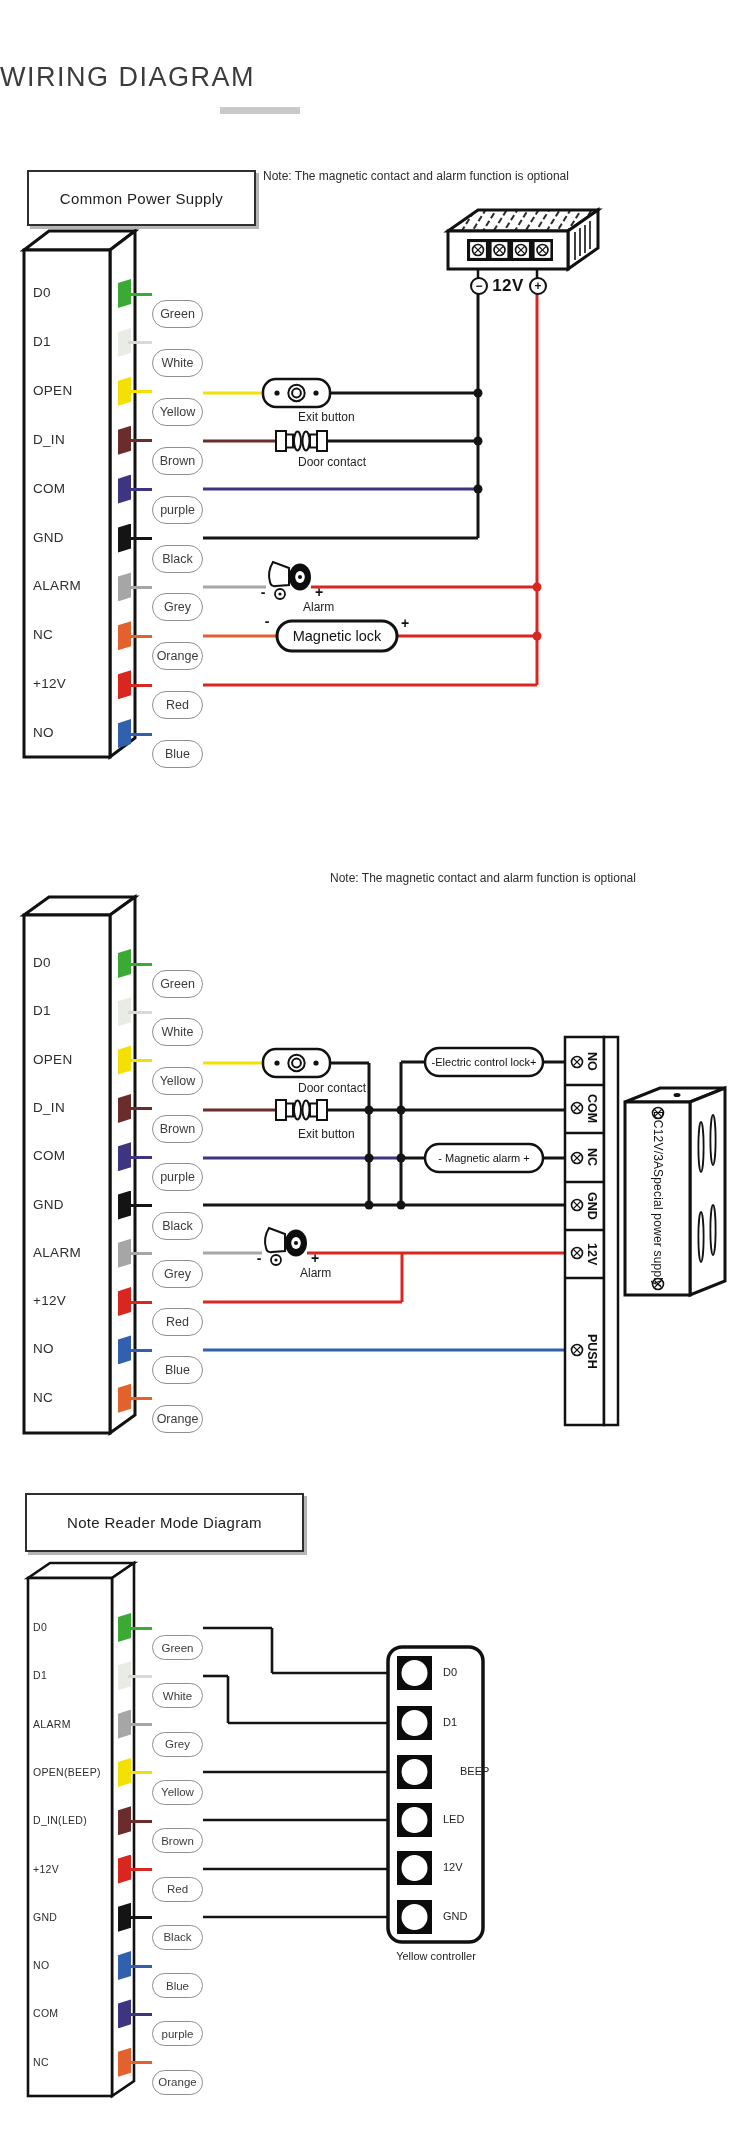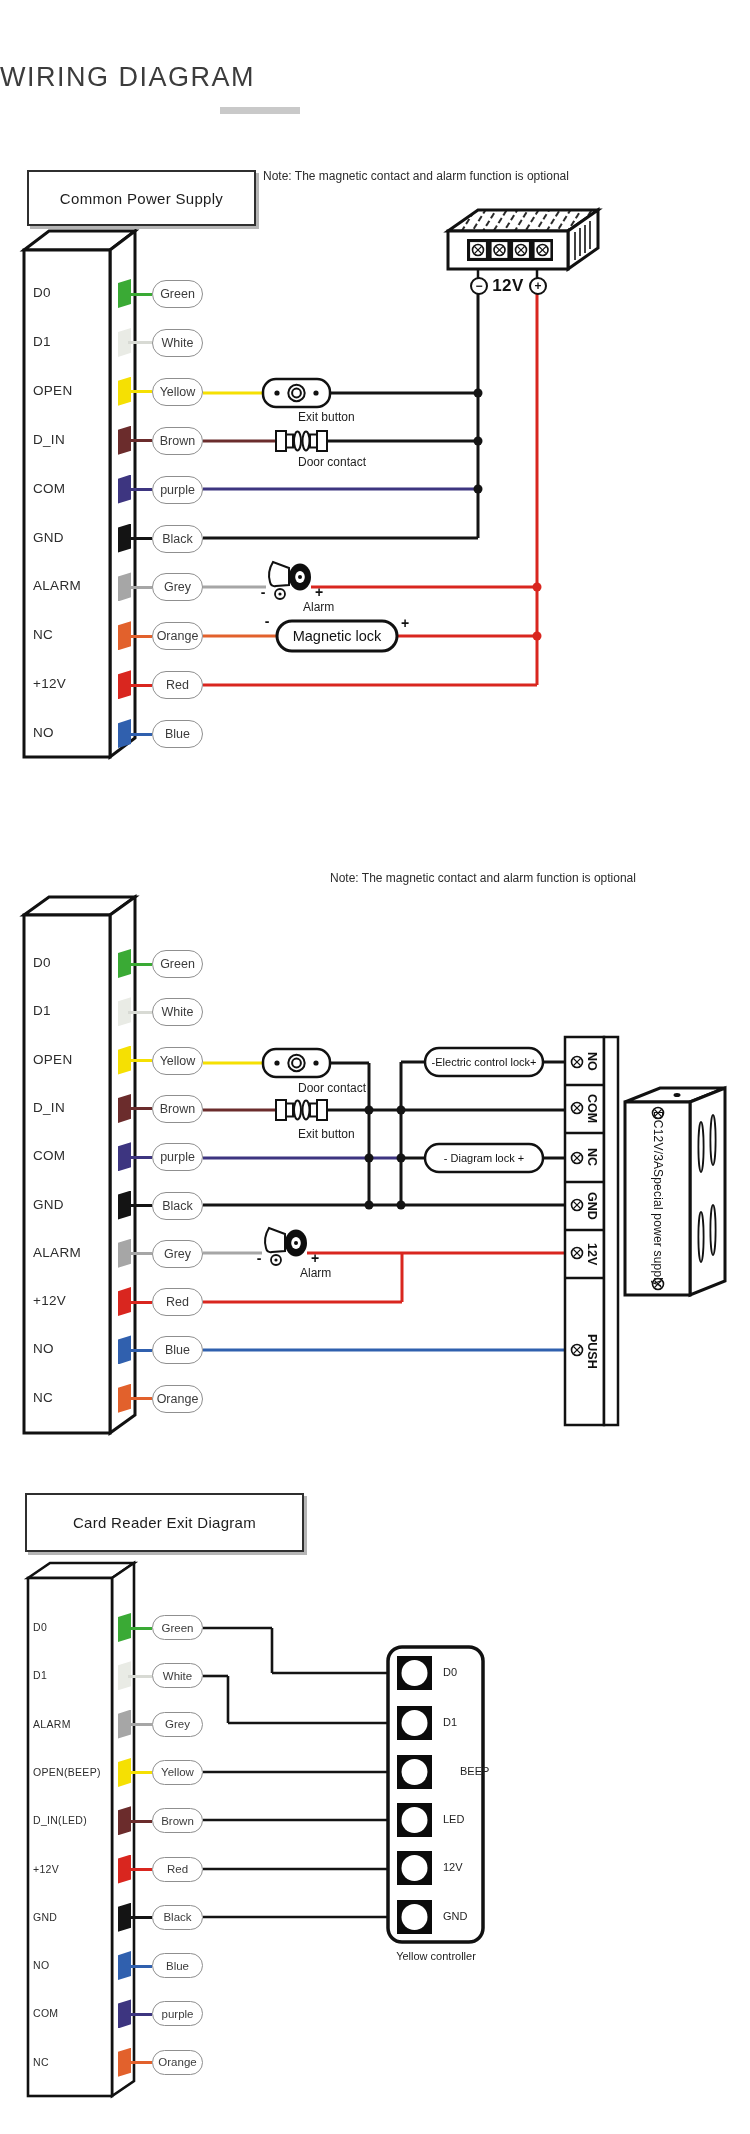--- a/index.html
+++ b/index.html
@@ -12,21 +12,21 @@
   .section-box{position:absolute;border:2px solid #2f2f2f;background:#fff;
                box-shadow:3px 3px 0 #b5b5b5;display:flex;align-items:center;justify-content:center;
                font-size:15px;color:#1d1d1d;letter-spacing:.3px;}
   .note{position:absolute;font-size:12px;color:#2c2c2c;}
   .pin-label{position:absolute;font-size:13.5px;color:#2d2d2d;letter-spacing:.3px;white-space:nowrap;}
   .rows-small .pin-label{font-size:10.5px;}
   .connector{position:absolute;width:13px;height:29px;clip-path:polygon(0 14%,100% 0,100% 86%,0 100%);}
   .stub{position:absolute;height:3px;}
   .capsule{position:absolute;width:51px;height:28px;border:1.5px solid #8f8f8f;border-radius:14px;
            background:#fff;display:flex;align-items:center;justify-content:center;
-           font-size:12.5px;color:#3c3c3c;box-sizing:border-box;white-space:nowrap;}
+           font-size:12.5px;color:#3c3c3c;box-sizing:border-box;white-space:nowrap;margin-top:20px;}
   .rows-small .capsule{height:25px;font-size:11.5px;}
   .caption{position:absolute;font-size:12px;color:#1e1e1e;white-space:nowrap;}
   .sign{position:absolute;font-size:14px;font-weight:bold;color:#111;width:14px;text-align:center;}
   .lockcap{position:absolute;display:flex;align-items:center;justify-content:center;
            font-size:14.5px;color:#111;white-space:nowrap;}
   .lockcap.small{font-size:11px;}
   .pcircle{position:absolute;width:14px;height:14px;border:2px solid #111;border-radius:50%;
            background:#fff;display:flex;align-items:center;justify-content:center;
            font-size:12px;font-weight:bold;color:#111;line-height:1;}
   .psu1v{position:absolute;font-size:17px;font-weight:bold;color:#111;text-align:center;letter-spacing:.5px;}
@@ -234,21 +234,21 @@
   <div class="title-bar" style="left:220px;top:107px;width:80px;height:7px;"></div>
 
   <div class="section-box" style="left:27px;top:170px;width:225px;height:52px;">
     <span>Common Power Supply</span>
   </div>
   <div class="note" style="left:263px;top:169px;">Note: The magnetic contact and alarm function is optional</div>
 
   <div class="note" style="left:330px;top:871px;">Note: The magnetic contact and alarm function is optional</div>
 
   <div class="section-box" style="left:25px;top:1493px;width:275px;height:55px;">
-    <span>Card Reader Exit Diagram</span>
+    <span>Note Reader Mode Diagram</span>
   </div>
 
   <div class="abs">
       <div class="pin-label" style="left: 33px; top: 285px;">D0</div>
       <div class="connector" style="left: 118px; top: 279px; background: rgb(58, 170, 53);"></div>
       <div class="stub" style="left: 128px; top: 292.5px; width: 24px; background: rgb(58, 170, 53);"></div>
       <div class="capsule" style="left: 152px; top: 280px;">
         <span>Green</span>
       </div>
       <div class="pin-label" style="left: 33px; top: 333.9px;">D1</div>
@@ -442,21 +442,21 @@
   <div class="sign" style="left:260px;top:613px;">-</div>
   <div class="lockcap" style="left:277px;top:621px;width:120px;height:30px;">Magnetic lock</div>
   <div class="sign" style="left:398px;top:615px;">+</div>
 
   <div class="caption" style="left:298px;top:1081px;">Door contact</div>
   <div class="caption" style="left:298px;top:1127px;">Exit button</div>
   <div class="sign" style="left:252px;top:1250px;">-</div>
   <div class="sign" style="left:308px;top:1250px;">+</div>
   <div class="caption" style="left:300px;top:1266px;">Alarm</div>
   <div class="lockcap small" style="left:425px;top:1048px;width:118px;height:28px;">-Electric control lock+</div>
-  <div class="lockcap small" style="left:425px;top:1144px;width:118px;height:28px;">- Diagram lock +</div>
+  <div class="lockcap small" style="left:425px;top:1144px;width:118px;height:28px;">- Magnetic alarm +</div>
   <div class="vtext" style="left:582px;top:1037px;width:20px;height:48px;">NO</div>
   <div class="vtext" style="left:582px;top:1085px;width:20px;height:48px;">COM</div>
   <div class="vtext" style="left:582px;top:1133px;width:20px;height:49px;">NC</div>
   <div class="vtext" style="left:582px;top:1182px;width:20px;height:48px;">GND</div>
   <div class="vtext" style="left:582px;top:1230px;width:20px;height:48px;">12V</div>
   <div class="vtext" style="left:582px;top:1278px;width:20px;height:147px;">PUSH</div>
   <div class="psu2text" style="left:628px;top:1105px;width:59px;height:187px;">
     <span>DC12V/3A</span>
       <span>Special power supply</span>
   </div>

